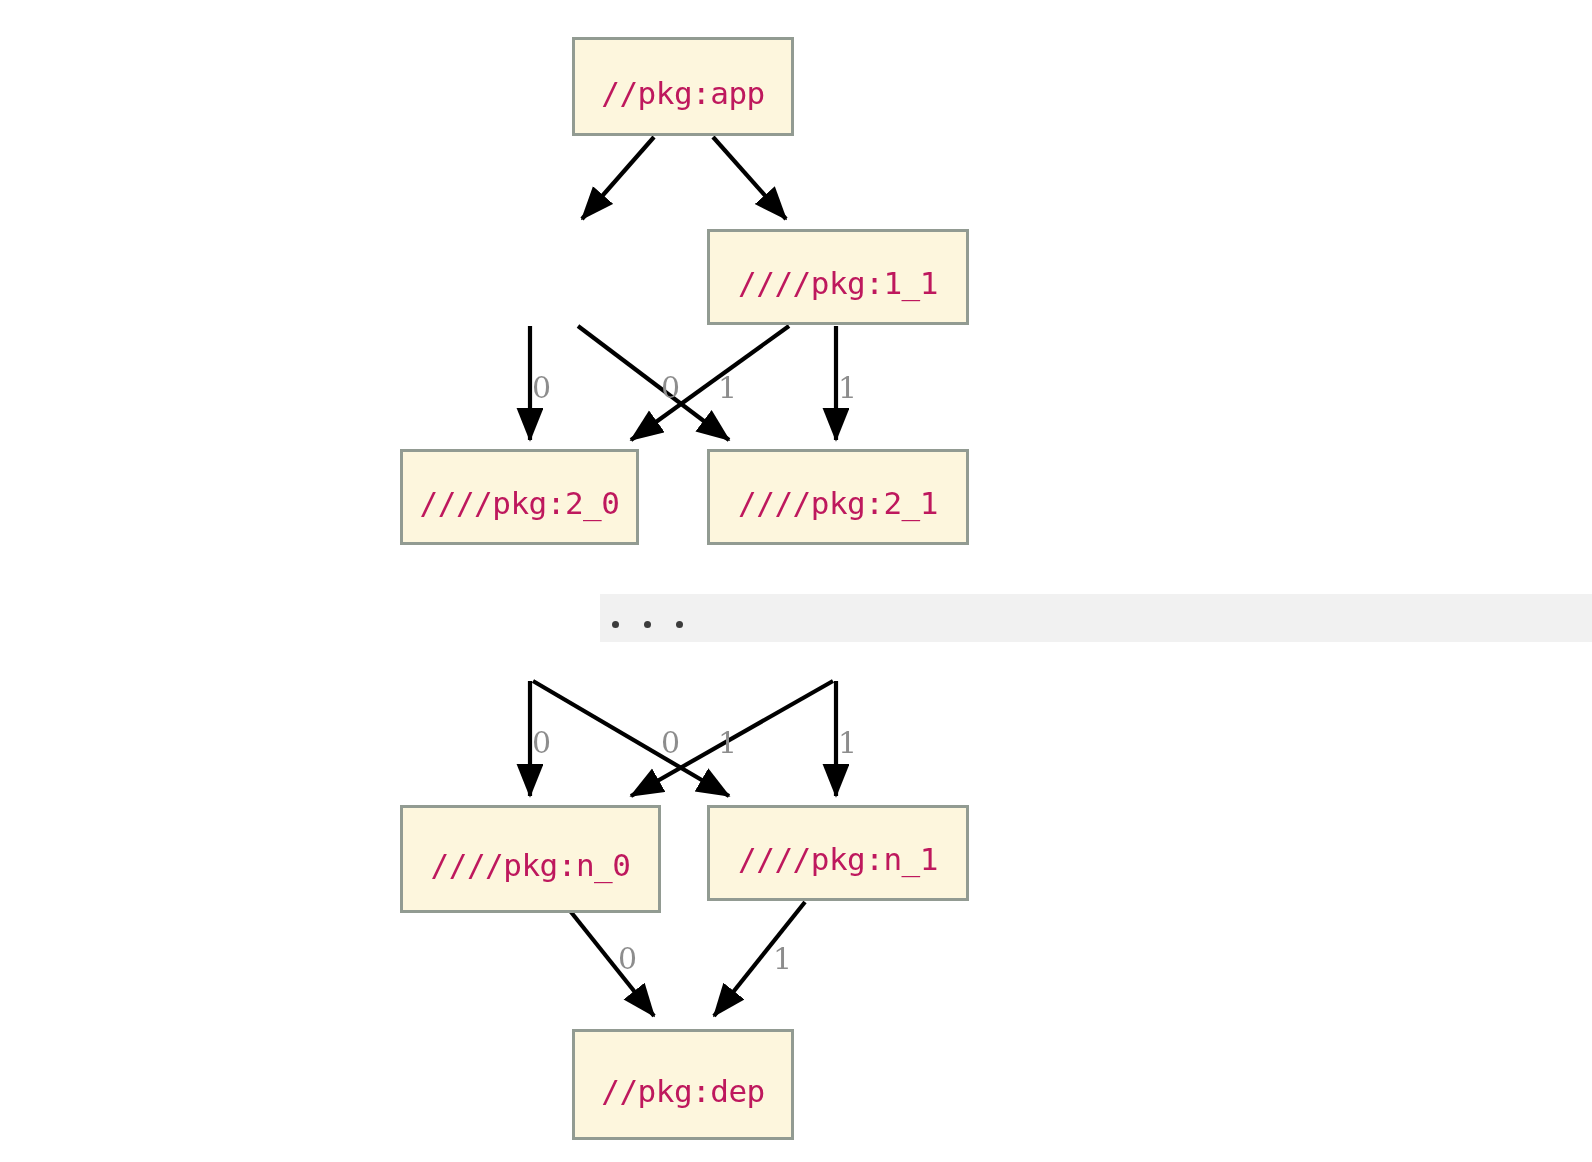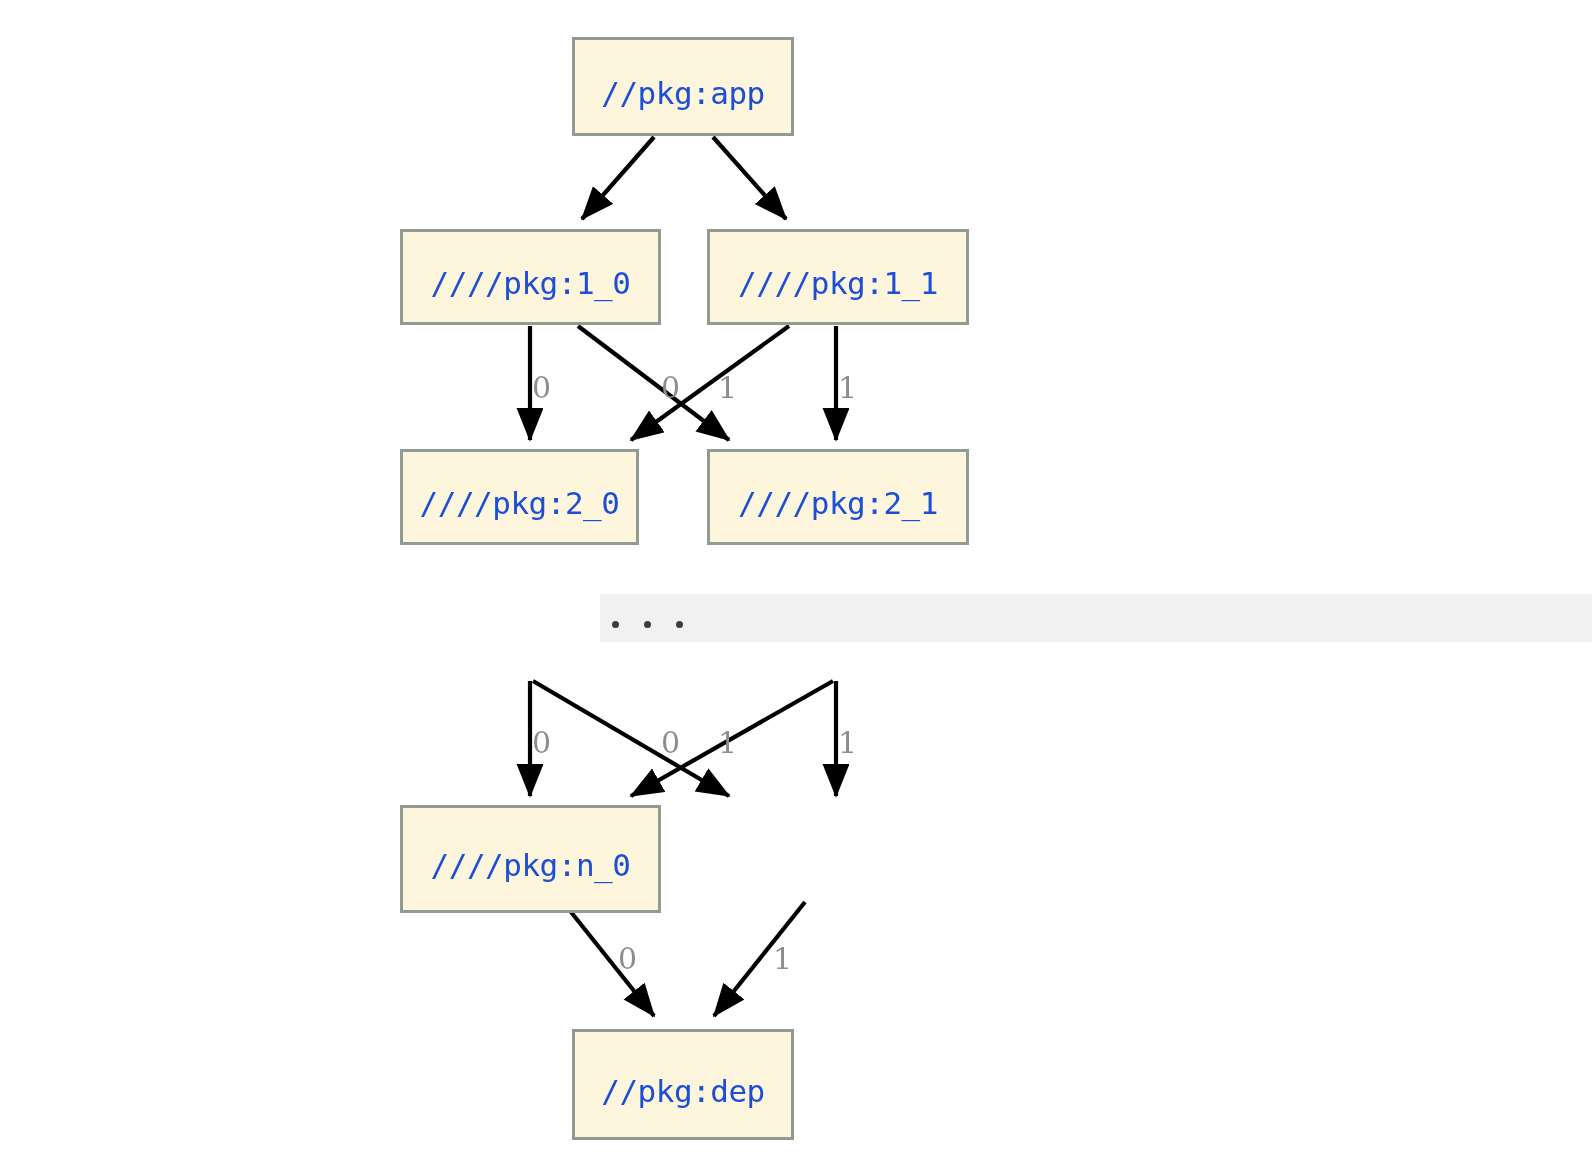--- a/index.html
+++ b/index.html
@@ -29,21 +29,21 @@
     box-sizing: border-box;
     background: #fdf6dd;
     border: 3px solid #929b92;
     display: flex;
     align-items: center;
     justify-content: center;
   }
   .node-label {
     font-family: "DejaVu Sans Mono", "Liberation Mono", monospace;
     font-size: 31px;
-    color: #1d4ed8;
+    color: #be185d;
     letter-spacing: -0.5px;
     white-space: nowrap;
     margin-top: 12px;
   }
   .edge-label {
     position: absolute;
     font-family: "DejaVu Serif", "Liberation Serif", serif;
     font-size: 30px;
     color: #8d8d8d;
     white-space: nowrap;
@@ -103,40 +103,40 @@
       <line x1="563" y1="902" x2="654" y2="1016"></line>
 
       <line x1="805" y1="902" x2="714" y2="1016"></line>
     </g>
   </svg>
 
   <div class="node-box" style="left:572px; top:37px; width:222px; height:99px;">
     <span class="node-label">//pkg:app</span>
   </div>
 
-  <div class="node-box" style="left:400px; top:229px; width:261px; height:96px;">
-    <span class="node-label">////pkg:1_0</span>
-  </div>
 
   <div class="node-box" style="left:707px; top:229px; width:262px; height:96px;">
     <span class="node-label">////pkg:1_1</span>
   </div>
 
   <div class="node-box" style="left:400px; top:449px; width:239px; height:96px;">
     <span class="node-label">////pkg:2_0</span>
   </div>
 
   <div class="node-box" style="left:707px; top:449px; width:262px; height:96px;">
     <span class="node-label">////pkg:2_1</span>
   </div>
 
   <div class="node-box" style="left:400px; top:805px; width:261px; height:108px;">
     <span class="node-label">////pkg:n_0</span>
   </div>
 
+  <div class="node-box" style="left:707px; top:805px; width:262px; height:96px;">
+    <span class="node-label">////pkg:n_1</span>
+  </div>
 
   <div class="node-box" style="left:572px; top:1029px; width:222px; height:111px;">
     <span class="node-label">//pkg:dep</span>
   </div>
 
   <span class="edge-label" style="left:532px; top:370px;">0</span>
   <span class="edge-label" style="left:661px; top:370px;">0</span>
   <span class="edge-label" style="left:718px; top:370px;">1</span>
   <span class="edge-label" style="left:838px; top:370px;">1</span>
 

